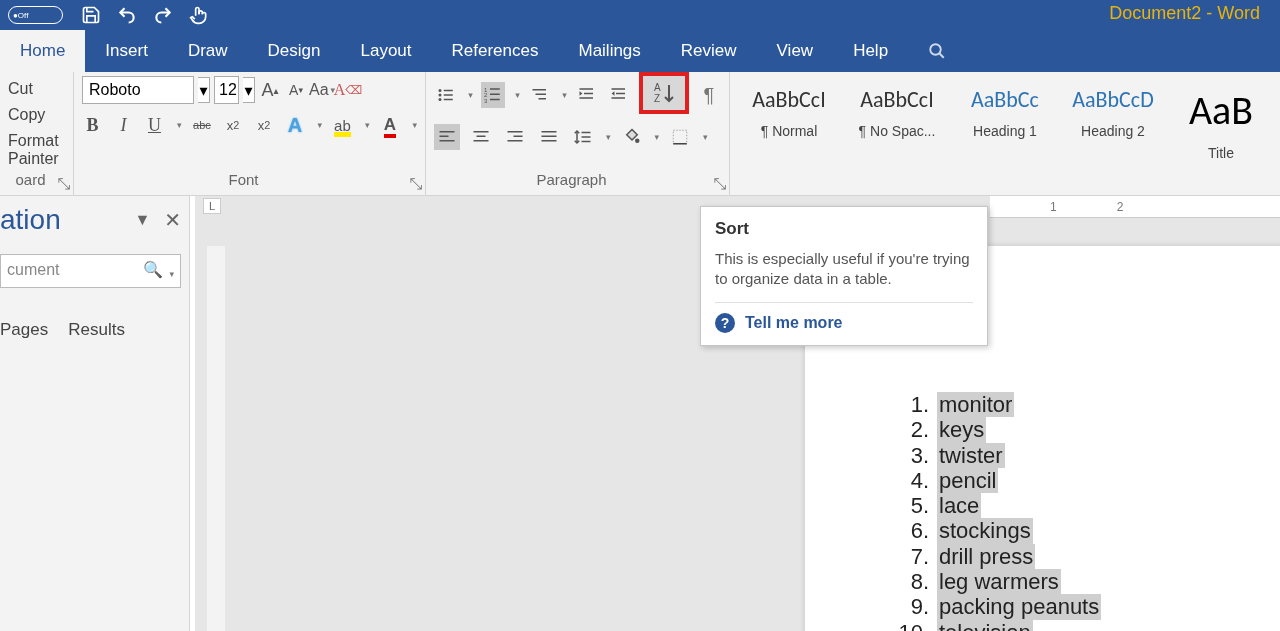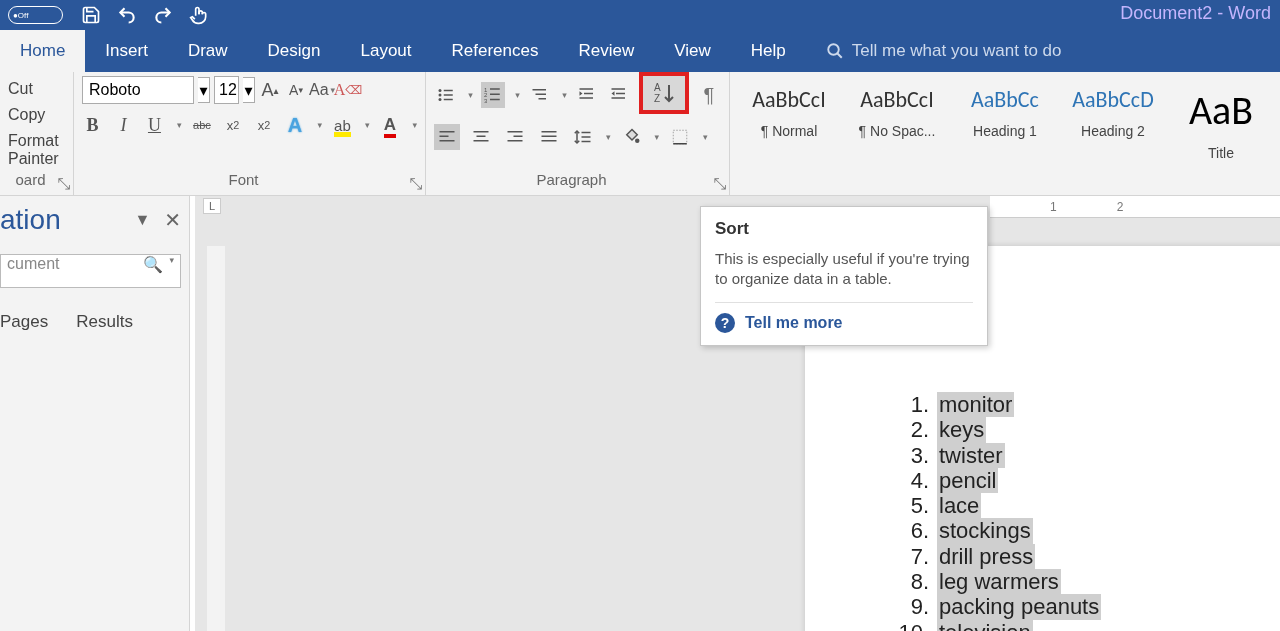--- a/index.html
+++ b/index.html
@@ -2,21 +2,21 @@
 <html><head>
 <meta charset="utf-8">
 <style>
 *{box-sizing:border-box;margin:0;padding:0;font-family:"Segoe UI",Arial,sans-serif}
 body{background:#fff;overflow:hidden;user-select:none}
 .app{width:1280px;height:631px;position:relative;background:#fff}
 .titlebar{height:30px;background:#2b579a;display:flex;align-items:center;color:#fff;position:relative}
 .autosave{width:55px;height:18px;border:1px solid #fff;border-radius:9px;margin-left:8px;display:flex;align-items:center;padding:0 4px;font-size:8px}
 .qat{display:flex;align-items:center;gap:16px;margin-left:18px}
 .qat .ic{width:20px;height:20px;color:#fff;display:flex;align-items:center;justify-content:center}
-.doctitle{position:absolute;right:9px;top:3px;font-size:18px;color:#c4b5fd}
+.doctitle{position:absolute;right:20px;top:3px;font-size:18px;color:#eab308}
 .tabbar{height:42px;background:#2b579a;display:flex;align-items:stretch}
 .tab{padding:0 20px;display:flex;align-items:center;color:#fff;font-size:17px;cursor:pointer}
 .tab.active{background:#f3f3f3;color:#2b579a}
 .tellme{display:flex;align-items:center;color:#cdd9ec;font-size:17px;margin-left:20px;gap:8px}
 .tellme svg{width:18px;height:18px}
 .ribbon{height:124px;background:#f3f3f3;border-bottom:1px solid #d4d4d4;display:flex}
 .group{border-right:1px solid #d4d4d4;padding:4px 8px 0;display:flex;flex-direction:column;position:relative}
 .group-body{flex:1;display:flex;flex-direction:column;justify-content:start}
 .group-label{text-align:center;font-size:15px;color:#666;height:22px;position:absolute;bottom:2px;left:0;right:12px}
 .launcher{position:absolute;bottom:4px;right:2px;width:14px;height:14px;color:#777;display:flex;align-items:center;justify-content:center}
@@ -39,23 +39,23 @@
 .sortbox{width:52px;height:42px;border:4px solid #e02020;display:flex;align-items:center;justify-content:center;background:#d8d8d8;margin-top:-4px}
 .styles{display:flex;gap:18px;padding:6px 6px 0}
 .style{width:90px;text-align:center;cursor:pointer}
 .style .prev{font-size:22px;font-family:Calibri,Georgia,serif;padding:4px 0}
 .style .name{font-size:14px;color:#444;padding-top:6px}
 .style.big .prev{font-size:40px}
 .navpane{position:absolute;left:0;top:196px;width:190px;height:435px;background:#f3f3f3;border-right:1px solid #d4d4d4;padding:8px 8px 8px 0}
 .navhead{display:flex;align-items:center;justify-content:space-between}
 .navtitle{font-size:28px;color:#2b579a}
 .navctrl{display:flex;gap:14px;align-items:center}
-.search{margin-top:18px;height:34px;border:1px solid #bbb;background:#fff;display:flex;align-items:flex-start;padding:0 6px;color:#888;font-size:16px}
+.search{margin-top:18px;height:34px;border:1px solid #bbb;background:#fff;display:flex;align-items:flex-end;padding:8px 6px;color:#888;font-size:16px}
 .search span:first-child{flex:1}
-.navtabs{display:flex;gap:28px;margin-top:24px;font-size:17px;color:#444}
+.navtabs{display:flex;gap:20px;margin-top:32px;font-size:17px;color:#444}
 .navtabs span{cursor:pointer}
 .navhelp{margin-top:34px;font-size:17px;color:#555;line-height:1.35}
 .navhelp p{margin-bottom:18px}
 .doc{position:absolute;left:195px;top:196px;right:0;bottom:0;background:#e6e6e6}
 .vruler{position:absolute;left:12px;top:50px;width:18px;bottom:0;background:#f3f3f3}
 .hruler{position:absolute;left:0;top:0;right:0;height:22px;background:#e6e6e6;display:flex;align-items:center}
 .hruler .r-right{position:absolute;right:0;width:290px;height:22px;background:#fff;border-bottom:1px solid #ccc;font-size:12px;color:#777;padding-left:60px;display:flex;align-items:center;gap:60px}
 .page{position:absolute;left:610px;top:50px;width:670px;height:580px;background:#fff;box-shadow:0 0 6px rgba(0,0,0,.15)}
 .list{position:absolute;left:700px;top:196px;font-size:22px;line-height:1.15;color:#222}
 .list .row{display:flex;align-items:baseline}
@@ -107,29 +107,29 @@
   <div class="doctitle">Document2 - Word</div>
 </div>
 
 <div class="tabbar" id="tabbar">
       <div class="tab active">Home</div>
       <div class="tab">Insert</div>
       <div class="tab">Draw</div>
       <div class="tab">Design</div>
       <div class="tab">Layout</div>
       <div class="tab">References</div>
+      <div class="tab">Mailings</div>
       <div class="tab">Review</div>
       <div class="tab">View</div>
       <div class="tab">Help</div>
       <div class="tellme">
         <svg viewBox="0 0 24 24" fill="none" stroke="#cdd9ec" stroke-width="2.5">
           <circle cx="10" cy="10" r="7"></circle>
           <line x1="21" y1="21" x2="15" y2="15"></line>
         </svg>
-        <span>Tell me what you want to do</span>
       </div>
     </div>
 
 <div class="ribbon">
 
   <div class="group" style="width:116px">
     <div class="group-body">
       <div class="clip-btn">Cut</div>
       <div class="clip-btn">Copy</div>
       <div class="clip-btn">Format Painter</div>

